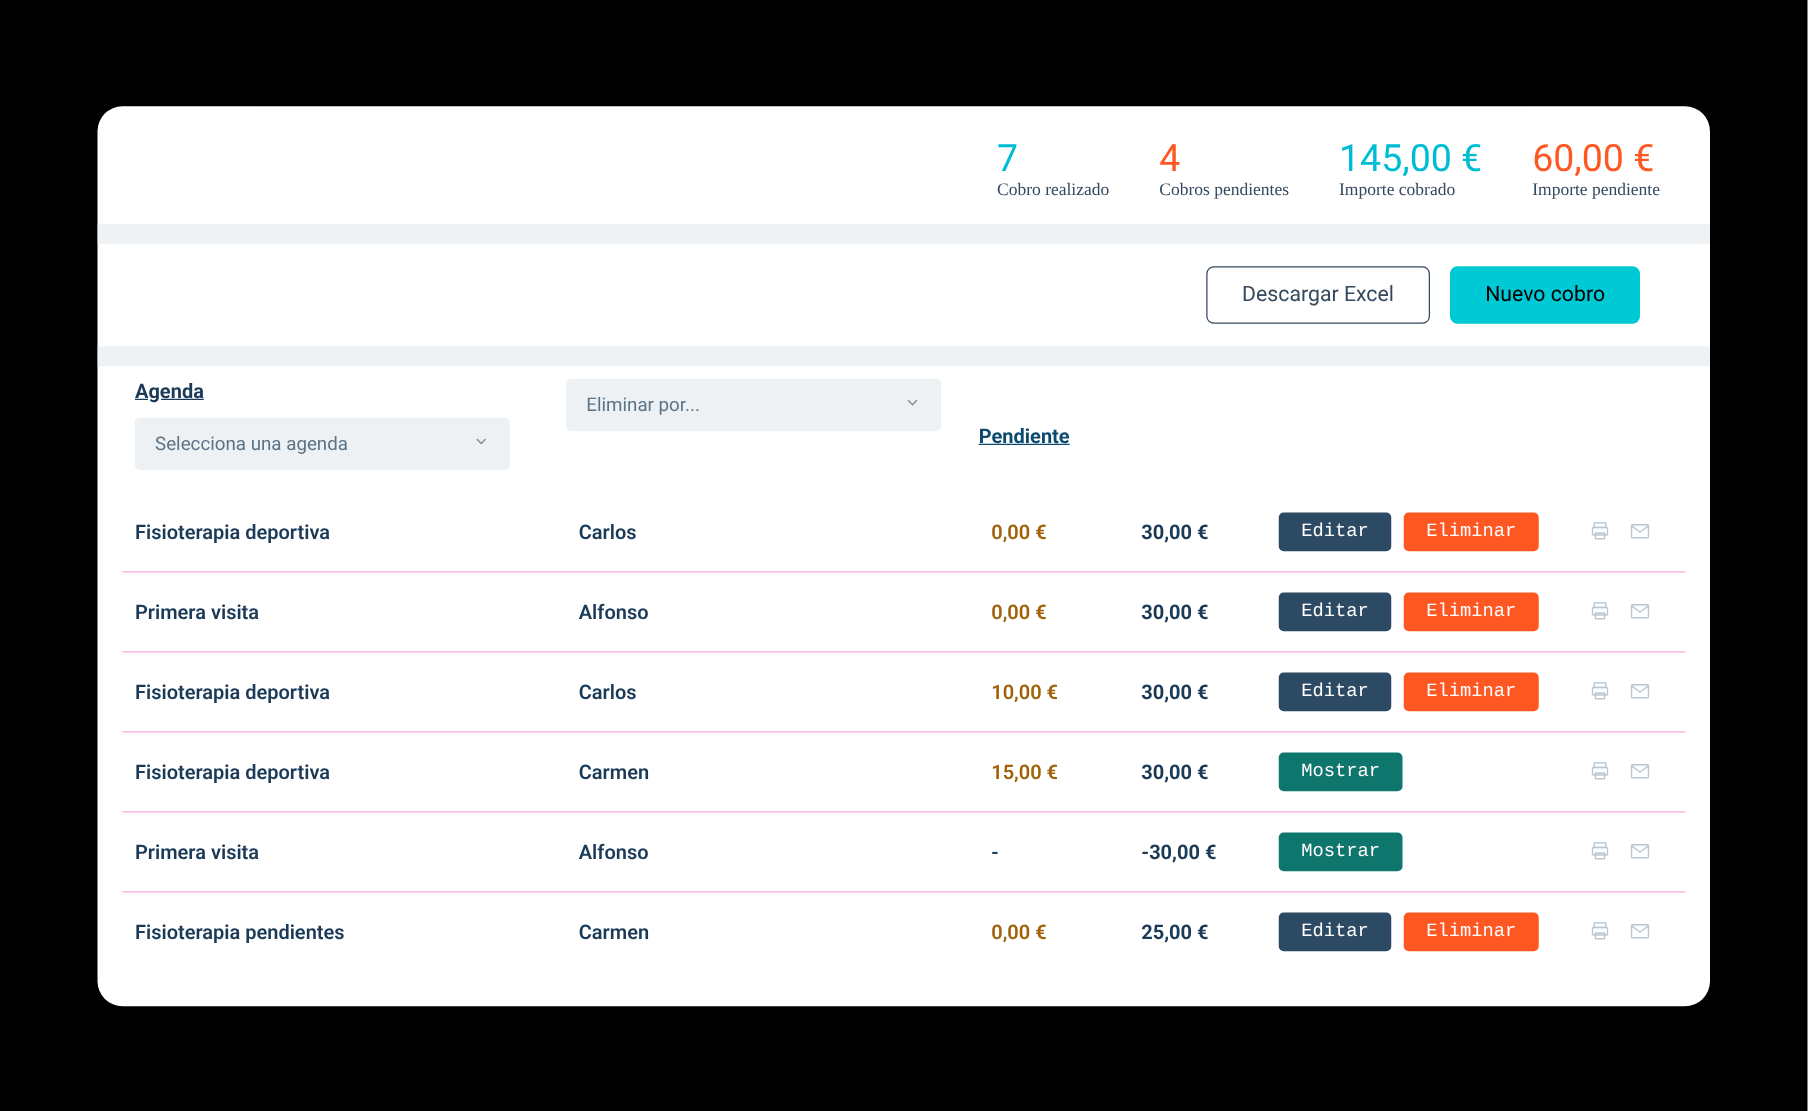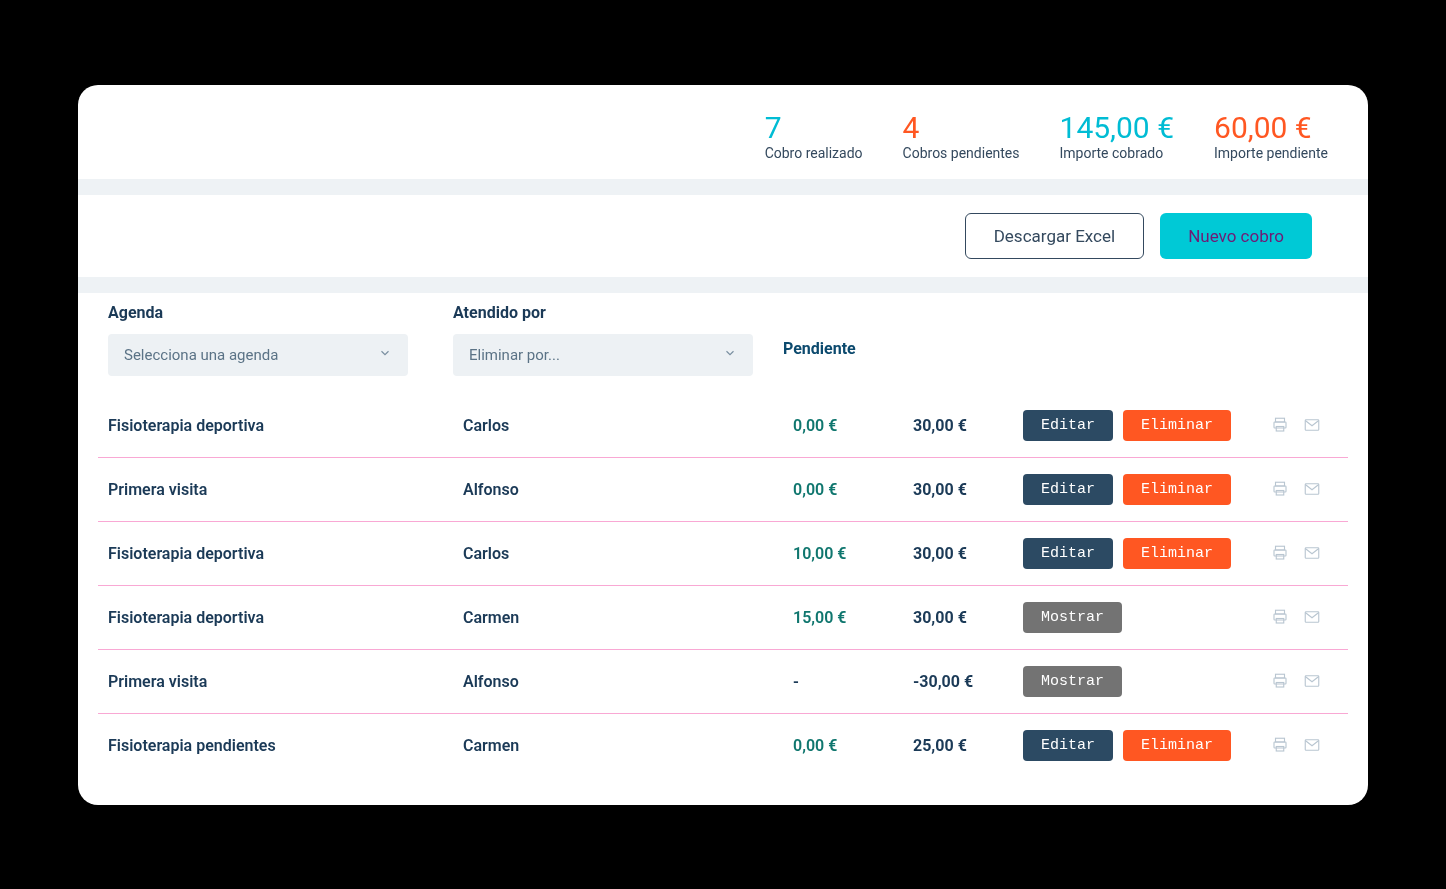--- a/index.html
+++ b/index.html
@@ -22,21 +22,21 @@
     position: relative;
   }
   .summary {
     display: flex;
     justify-content: flex-end;
     gap: 40px;
     padding: 28px 40px 18px 40px;
   }
   .summary-item { text-align: left; }
   .summary-value { font-size: 30px; font-weight: 400; line-height: 1; }
-  .summary-label { font-size: 14px; color: #34495e; margin-top: 2px; }
+  .summary-label { font-size: 14px; color: #34495e; margin-top: 2px; font-family: Liberation Serif, serif; }
   .teal { color: #00bcd4; }
   .orange { color: #ff5722; }
   .divider-band {
     height: 16px;
     background: #eef2f5;
     width: 100%;
   }
   .actions-bar {
     display: flex;
     justify-content: flex-end;
@@ -51,38 +51,39 @@
     cursor: pointer;
     font-family: inherit;
   }
   .btn-outline {
     background: #fff;
     border: 1.5px solid #34495e;
     color: #34495e;
   }
   .btn-teal {
     background: #00c9d6;
-    color: #701a75;
+    color: #000000;
   }
   .filters {
     display: flex;
     gap: 0;
     padding: 10px 20px 18px 20px;
   }
   .col-agenda { width: 355px; padding-left: 10px; }
   .col-atendido { width: 330px; padding-left: 0; }
   .col-pendiente { width: 120px; }
   .col-total { width: 110px; }
   .col-actions { width: 220px; }
   .col-icons { width: 80px; }
   .filter-label {
     font-size: 16px;
     font-weight: 700;
     color: #1b3a57;
     margin-bottom: 12px;
+    text-decoration: underline;
   }
   .select {
     background: #edf1f4;
     border: none;
     border-radius: 4px;
     padding: 12px 16px;
     font-size: 15px;
     color: #5b7386;
     width: 300px;
     display: flex;
@@ -103,34 +104,34 @@
     font-size: 16px;
     color: #1b3a57;
   }
   .row:last-child { border-bottom: none; }
   .cell-agenda { width: 355px; font-weight: 600; }
   .cell-atendido { width: 330px; font-weight: 600; }
   .cell-pendiente { width: 120px; font-weight: 600; }
   .cell-total { width: 110px; font-weight: 700; }
   .cell-actions { width: 220px; display: flex; gap: 10px; }
   .cell-icons { width: 80px; display: flex; gap: 10px; justify-content: flex-end; }
-  .pending-orange { color: #0f766e; }
+  .pending-orange { color: #a16207; }
   .pending-dash { color: #1b3a57; }
   .btn-sm {
     font-size: 15px;
     padding: 7px 18px;
     border-radius: 4px;
     border: none;
     color: #fff;
     cursor: pointer;
     font-family: Liberation Mono, monospace;
   }
   .btn-edit { background: #2c4a63; }
   .btn-delete { background: #ff5722; }
-  .btn-show { background: #737373; }
+  .btn-show { background: #0f766e; }
   .icon-btn {
     width: 22px; height: 18px;
     cursor: pointer;
     display: flex;
     align-items: center;
     justify-content: center;
   }
   .icon-btn svg { stroke: #b9c6d1; fill: none; }
   .hdr {
     font-size: 16px;
@@ -178,21 +179,20 @@
       <div class="select">
         <span>Selecciona una agenda</span>
         <span class="chev">
           <svg viewBox="0 0 24 24" width="14" height="14" fill="none" stroke-width="2">
               <polyline points="6 9 12 15 18 9"></polyline>
             </svg>
         </span>
       </div>
     </div>
     <div class="col-atendido">
-      <div class="filter-label">Atendido por</div>
       <div class="select">
         <span>Eliminar por...</span>
         <span class="chev">
           <svg viewBox="0 0 24 24" width="14" height="14" fill="none" stroke-width="2">
               <polyline points="6 9 12 15 18 9"></polyline>
             </svg>
         </span>
       </div>
     </div>
     <div class="col-pendiente">

